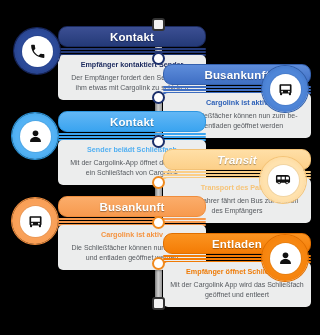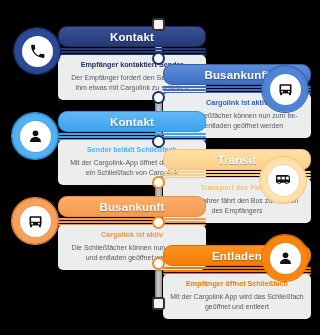--- a/index.html
+++ b/index.html
@@ -37,29 +37,29 @@
   .c-navy .sub{color:#1b2a5e;}
   .c-blue .hdr{background:linear-gradient(180deg,#5e8ddb,#3f6fc4);
                border:1px solid #3460ad;}
   .c-blue .bars i{background:#3f6fc4;}
   .c-blue .sub{color:#2f62b8;}
   .c-lblue .hdr{background:linear-gradient(180deg,#63b7f5,#3aa4f0);
                 border:1px solid #2e96e0;}
   .c-lblue .bars i{background:#3aa4f0;}
   .c-lblue .sub{color:#52b0f2;}
   .c-sand .hdr{background:linear-gradient(180deg,#ffdfa6,#fcd08a);
-               border:1px solid #f3c276;}
+               border:1px solid #f3c276;font-style:italic;}
   .c-sand .bars i{background:#fbce87;}
   .c-sand .sub{color:#f6c478;}
   .c-lorange .hdr{background:linear-gradient(180deg,#fbad6b,#f79a4e);
                   border:1px solid #ef8d3d;}
   .c-lorange .bars i{background:#f79a4e;}
   .c-lorange .sub{color:#f5933f;}
   .c-orange .hdr{background:linear-gradient(180deg,#fb9421,#f47c05);
-                 border:1px solid #e06f00;margin-top:12px;}
+                 border:1px solid #e06f00;}
   .c-orange .bars i{background:#f47c05;}
   .c-orange .sub{color:#ef7c08;}
 
   
   .badge{position:absolute;width:46px;height:46px;border-radius:50%;
          display:flex;align-items:center;justify-content:center;z-index:8;}
   .badge .ring{position:absolute;inset:0;border-radius:50%;}
   .badge .disc{position:relative;width:31px;height:31px;border-radius:50%;
                background:#fff;display:flex;align-items:center;
                justify-content:center;box-shadow:0 0 0 1px rgba(0,0,0,.06);}

